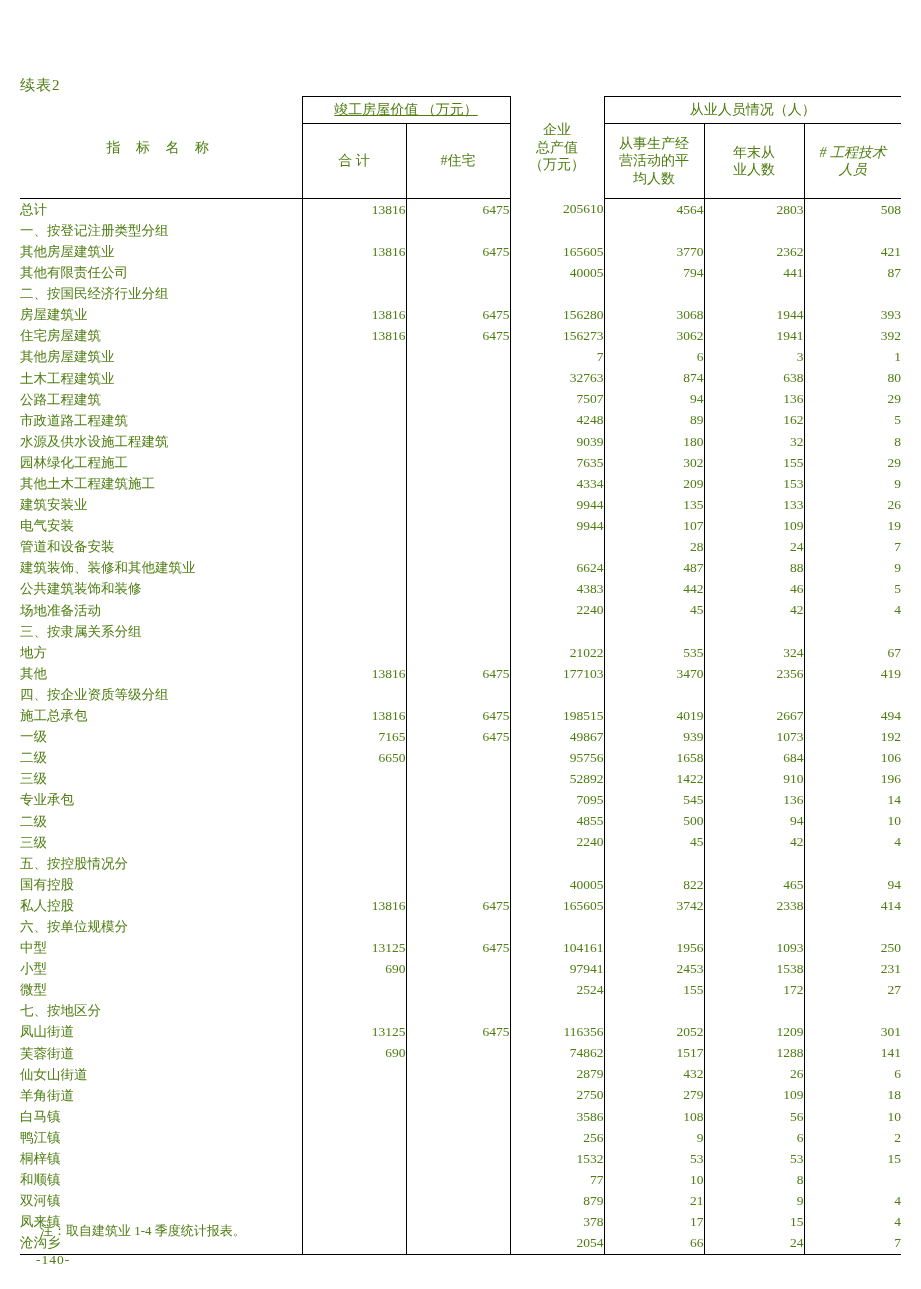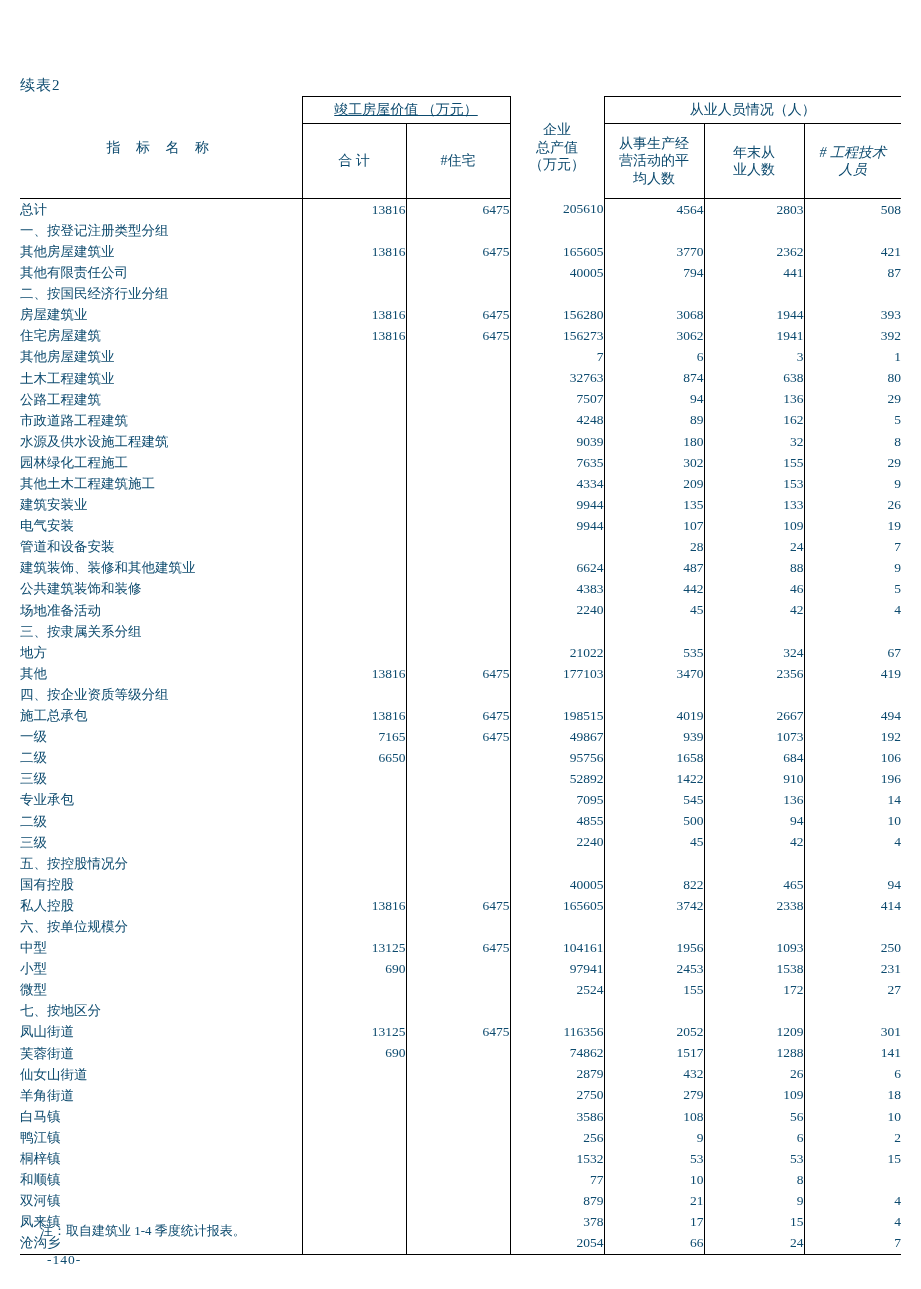--- a/index.html
+++ b/index.html
@@ -6,21 +6,21 @@
     margin: 0;
     padding: 0;
     background: #ffffff;
   }
   .page {
     position: relative;
     width: 921px;
     height: 1289px;
     background: #ffffff;
     font-family: "Liberation Serif", "DejaVu Serif", serif;
-    color: #0c4a6e;
+    color: #4d7c0f;
     box-sizing: border-box;
   }
   .cont-label {
     position: absolute;
     left: 20px;
     top: 76px;
     font-size: 15px;
     letter-spacing: 1px;
   }
   table.stat {
@@ -72,21 +72,21 @@
   .lvl0 { padding-left: 6px; }
 
   .note {
     position: absolute;
     left: 40px;
     top: 1222px;
     font-size: 13px;
   }
   .pageno {
     position: absolute;
-    left: 47px;
+    left: 36px;
     top: 1252px;
     font-size: 13.5px;
     letter-spacing: 1px;
   }
   .colw-stub { width: 282px; }
   .colw-a { width: 104px; }
   .colw-b { width: 104px; }
   .colw-c { width: 94px; }
   .colw-d { width: 100px; }
   .colw-e { width: 100px; }

